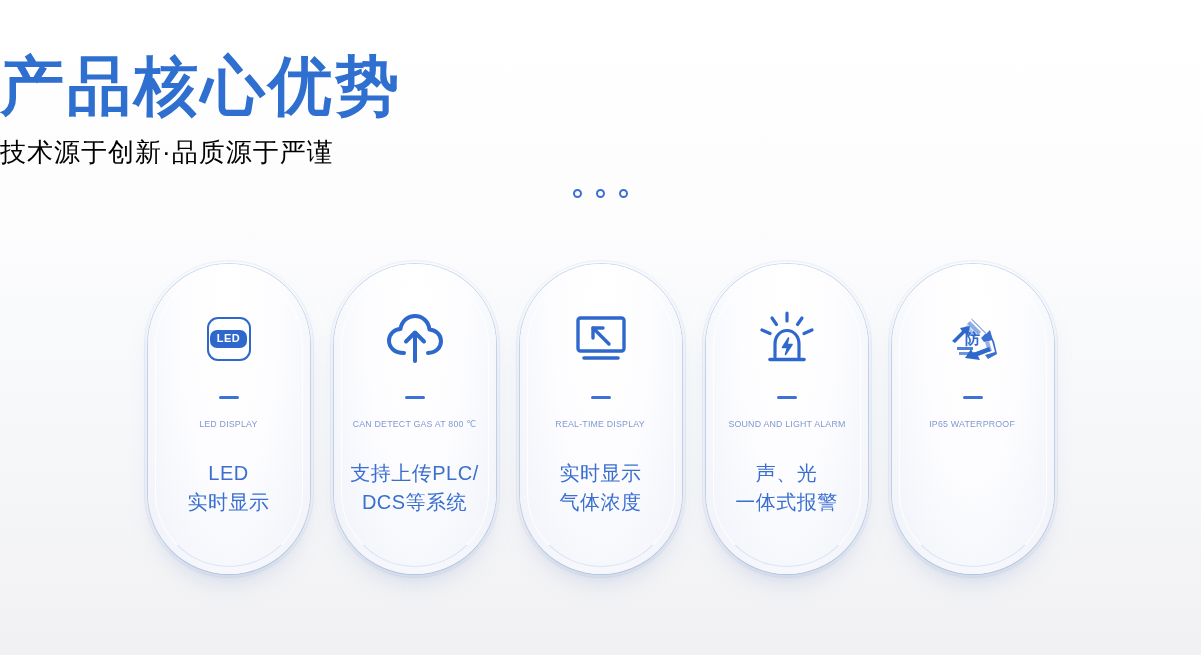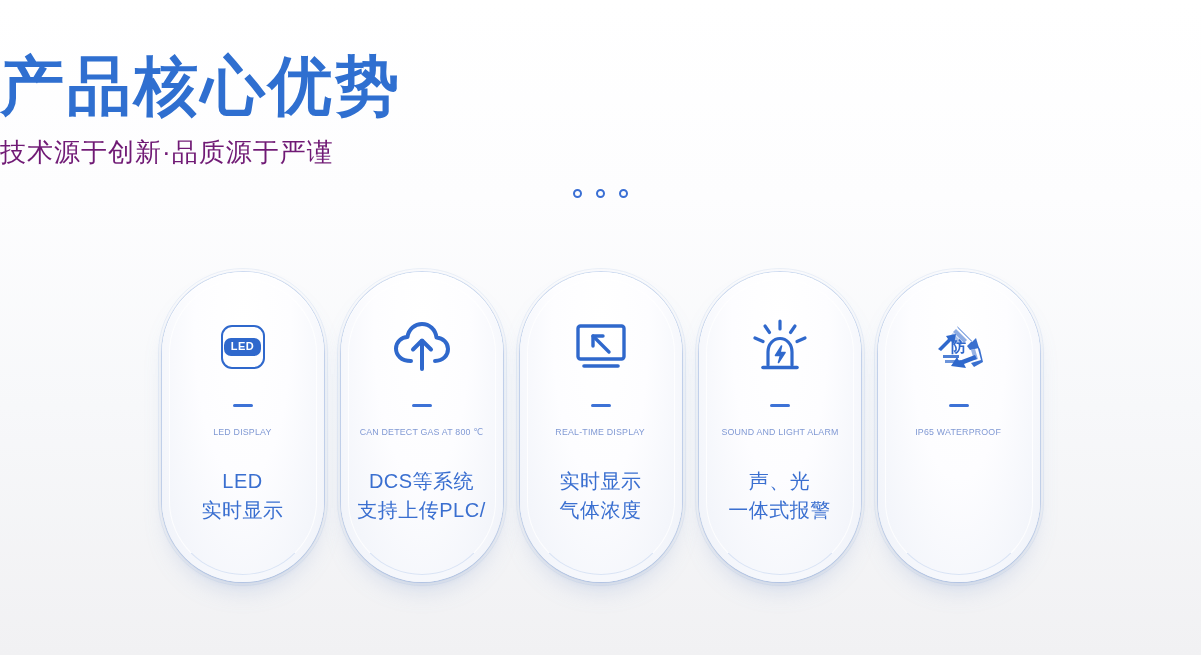--- a/index.html
+++ b/index.html
@@ -30,21 +30,21 @@
     font-weight: bold;
     color: #2f6fd0;
     letter-spacing: 3px;
     line-height: 1.08;
     white-space: nowrap;
   }
 
   .page-subtitle {
     margin-top: 14px;
     font-size: 26px;
-    color: #701a75;
+    color: #000000;
     letter-spacing: 1px;
     font-weight: 400;
     white-space: nowrap;
   }
 
   .dots {
     margin-top: 19px;
     display: flex;
     justify-content: center;
     gap: 14px;
@@ -53,26 +53,26 @@
     width: 9px;
     height: 9px;
     border-radius: 50%;
     border: 2px solid #3a6fd4;
     background: transparent;
   }
 
   
   .cards {
     position: absolute;
-    top: 272px;
+    top: 264px;
     left: 0;
     width: 1201px;
     display: flex;
     justify-content: center;
-    gap: 17px;
+    gap: 24px;
   }
 
   .card {
     position: relative;
     width: 162px;
     height: 310px;
     border-radius: 81px;
     background:
       radial-gradient(ellipse at 50% 18%, #ffffff 0%, #fdfdff 42%, #f4f6fb 78%, #eef1f8 100%);
     box-shadow:
@@ -223,22 +223,22 @@
     <div class="card-icon">
       <svg width="60" height="52" viewBox="0 0 60 52" fill="none" stroke="#2f68cc" stroke-width="4" stroke-linecap="round" stroke-linejoin="round">
         <path d="M19 40 C9 40 4 34 4 27.5 C4 21 9.5 16 15.5 16 C16.5 8 23 3 30 3 C37.5 3 43.5 8.5 44.5 16.5 C51 17 56 22 56 28 C56 34.5 51 40 43 40"></path>
         <path d="M30 48 V20"></path>
         <path d="M21 28.5 L30 19.5 L39 28.5"></path>
       </svg>
     </div>
     <div class="divider"></div>
     <div class="card-en">CAN DETECT GAS AT 800 ℃</div>
     <div class="card-cn">
+      <span>支持上传PLC/</span>
       <span>DCS等系统</span>
-      <span>支持上传PLC/</span>
     </div>
   </div>
 
   <div class="card">
     <div class="card-icon">
       <svg width="62" height="52" viewBox="0 0 62 52" fill="none" stroke="#2f68cc" stroke-width="3.4" stroke-linecap="round" stroke-linejoin="round">
         <rect x="8" y="5" width="46" height="33" rx="2.5"></rect>
         <path d="M39 31 L23 15"></path>
         <path d="M23 25 V15 H33"></path>
         <path d="M14 45 H48" stroke-width="3.6"></path>

